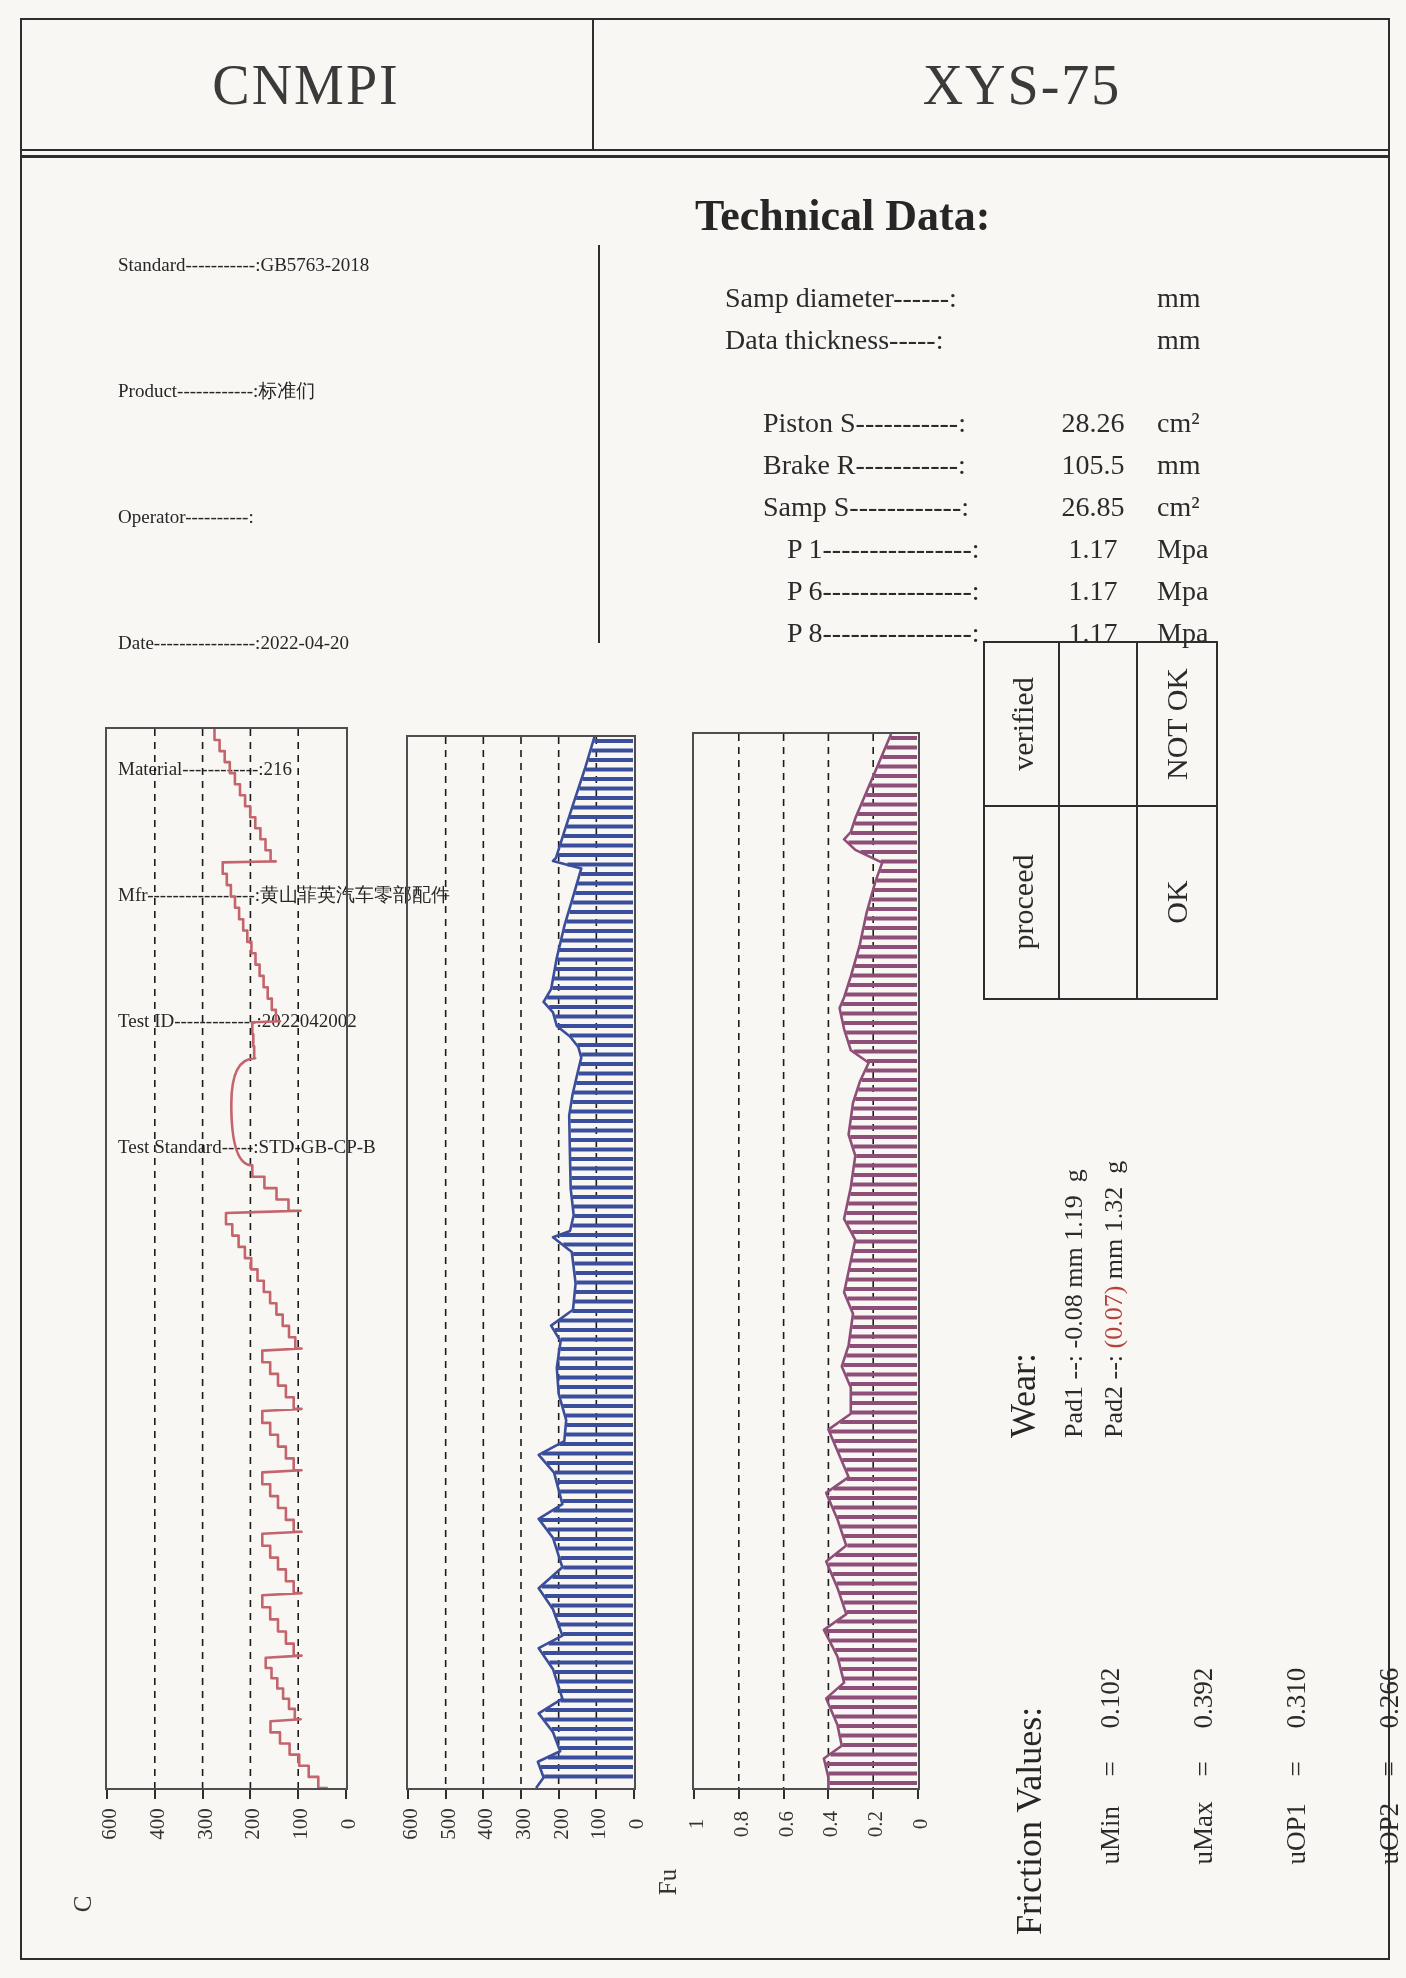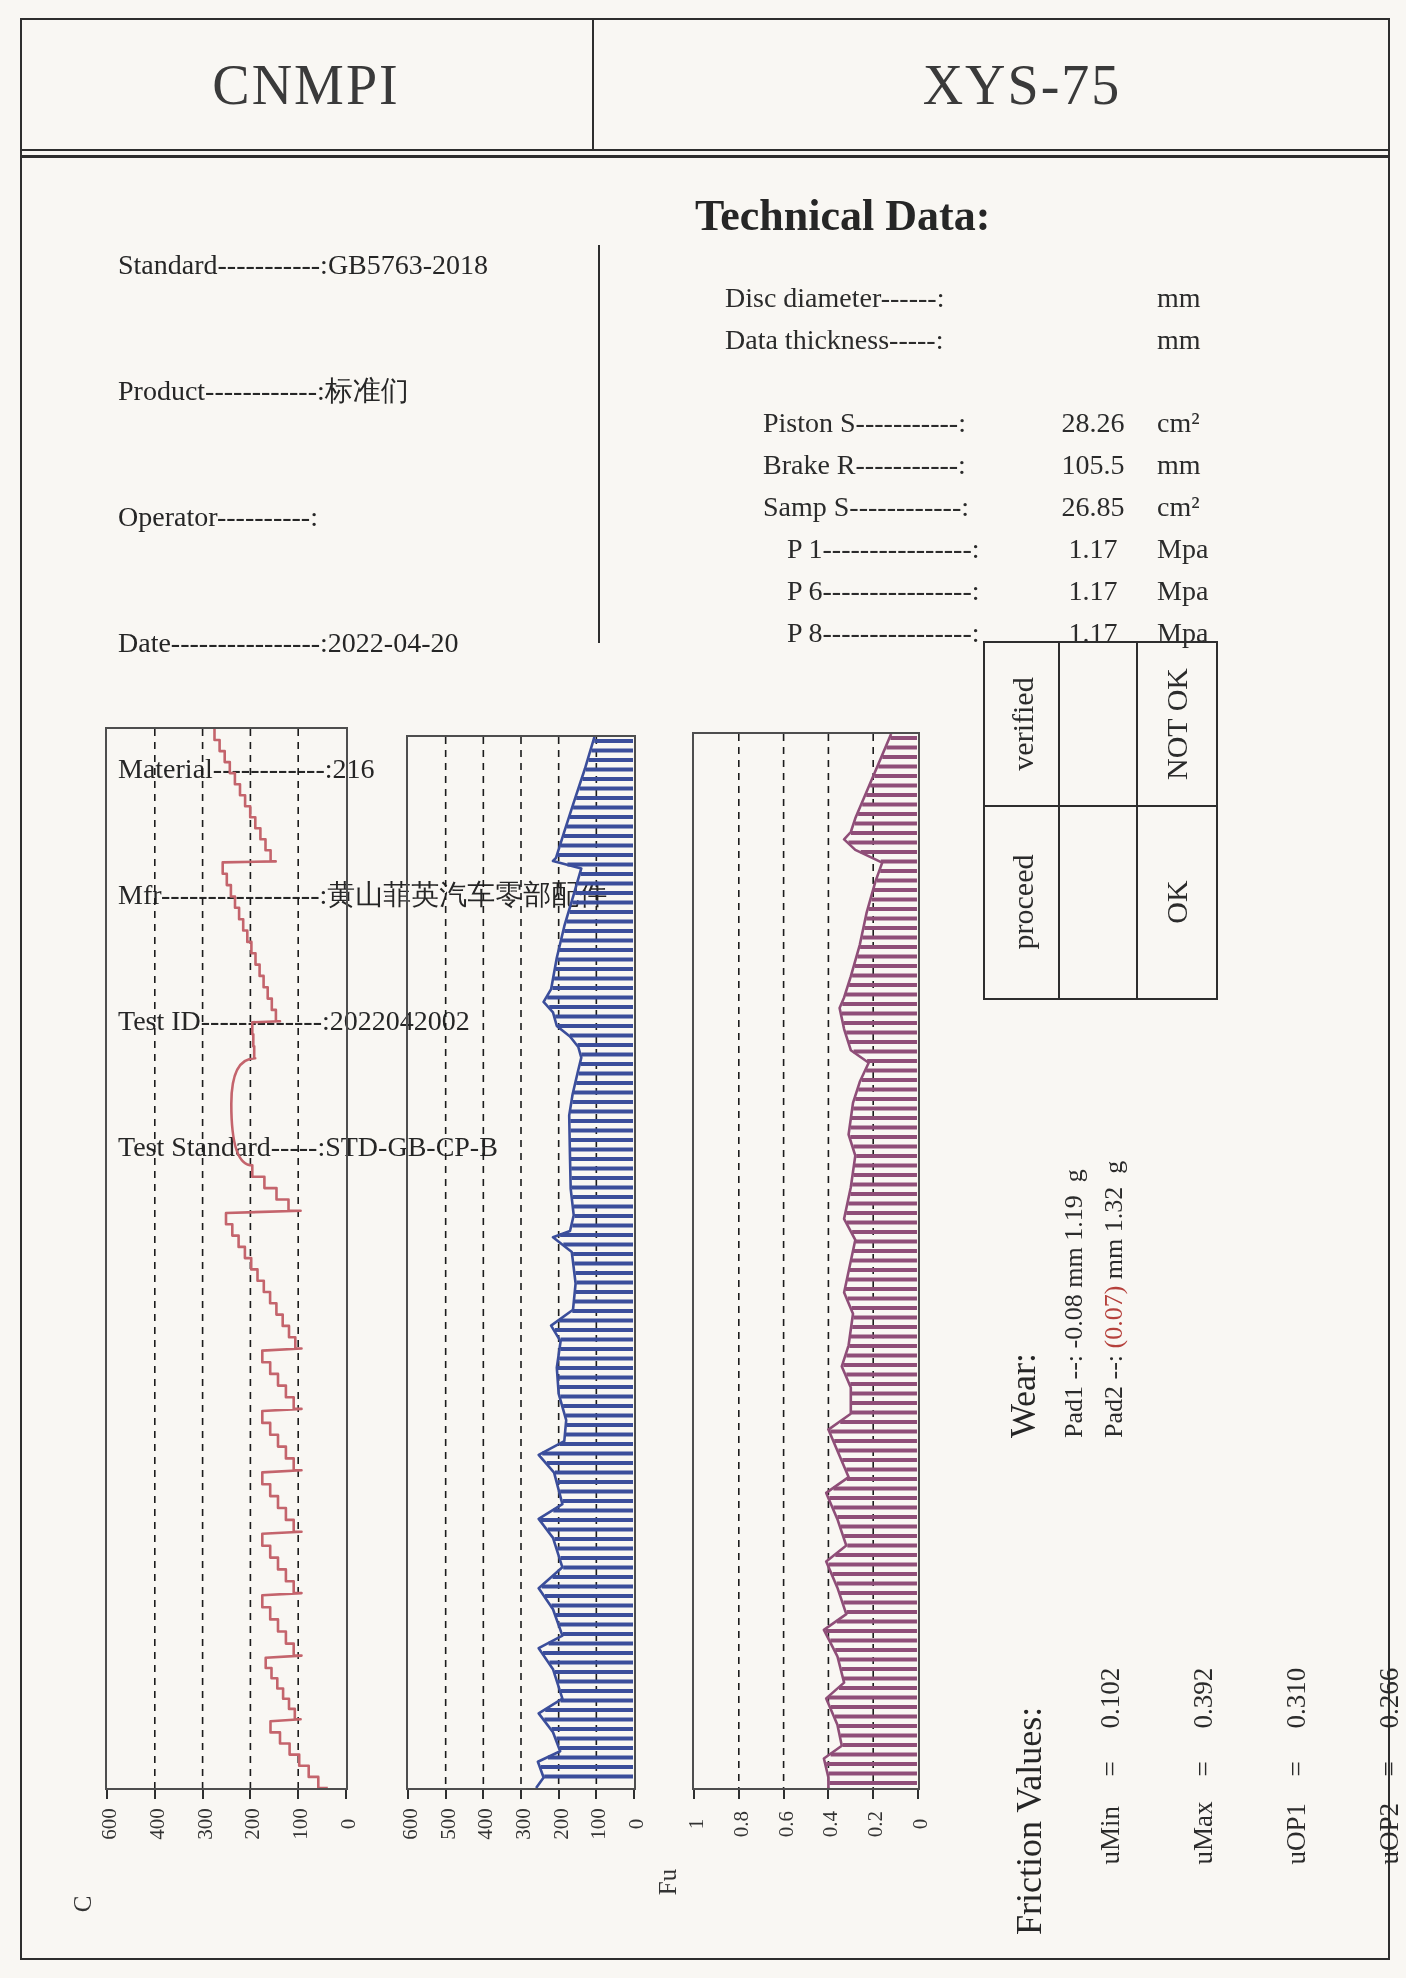--- a/index.html
+++ b/index.html
@@ -3,21 +3,21 @@
 <meta charset="utf-8">
 <style>
   html,body{margin:0;padding:0;background:#d8d5d0;}
   .page{position:relative;width:1406px;height:1978px;background:#f9f7f3;
         font-family:Liberation Serif, serif;color:#2b2b2b;overflow:hidden;}
   .frame{position:absolute;left:20px;top:18px;width:1366px;height:1938px;border:2px solid #2e2e2e;}
   .hline{position:absolute;background:#2e2e2e;}
   .vline{position:absolute;background:#2e2e2e;}
   .hdr-cell{position:absolute;top:30px;height:110px;display:flex;align-items:center;justify-content:center;
             font-size:56px;letter-spacing:2px;color:#3a3a3a;}
-  .info{position:absolute;left:118px;top:160px;font-size:28px;line-height:42px;white-space:pre;color:#262626;}
+  .info{position:absolute;left:118px;top:160px;font-size:19px;line-height:42px;white-space:pre;color:#262626;}
   .tech-title{position:absolute;left:695px;top:190px;font-size:44px;font-weight:bold;color:#262626;}
   .tech-row{position:absolute;left:725px;width:540px;height:34px;font-size:28px;}
   .tech-row .lbl{position:absolute;left:0;white-space:pre;}
   .tech-row.ind .lbl{left:38px;}
   .tech-row .val{position:absolute;left:318px;width:100px;text-align:center;}
   .tech-row .unit{position:absolute;left:432px;}
   .rtable{position:absolute;left:983px;top:641px;width:231px;height:355px;border:2px solid #2e2e2e;}
   .rt-text{position:absolute;transform:translate(-50%,-50%) rotate(-90deg);font-size:30px;color:#2b2b2b;white-space:nowrap;}
   .chart{position:absolute;border:2px solid #4e4e4e;background:transparent;}
   .tick-wrap{position:absolute;}
@@ -54,21 +54,21 @@
     <div>Mfr-----------------:黄山菲英汽车零部配件</div>
     <div>Test ID-------------:2022042002</div>
     <div>Test Standard-----:STD-GB-CP-B</div>
   </div>
 
   <div class="vline" style="left:598px;top:245px;width:2px;height:398px;"></div>
 
   <div class="tech-title">Technical Data:</div>
 
   <div class="tech-row" style="top:282px;">
-    <span class="lbl">Disc diameter------:</span>
+    <span class="lbl">Samp diameter------:</span>
     <span class="val"></span>
     <span class="unit">mm</span>
   </div>
   <div class="tech-row" style="top:324px;">
     <span class="lbl">Data thickness-----:</span>
     <span class="val"></span>
     <span class="unit">mm</span>
   </div>
   <div class="tech-row ind" style="top:407px;">
     <span class="lbl">Piston S-----------:</span>

